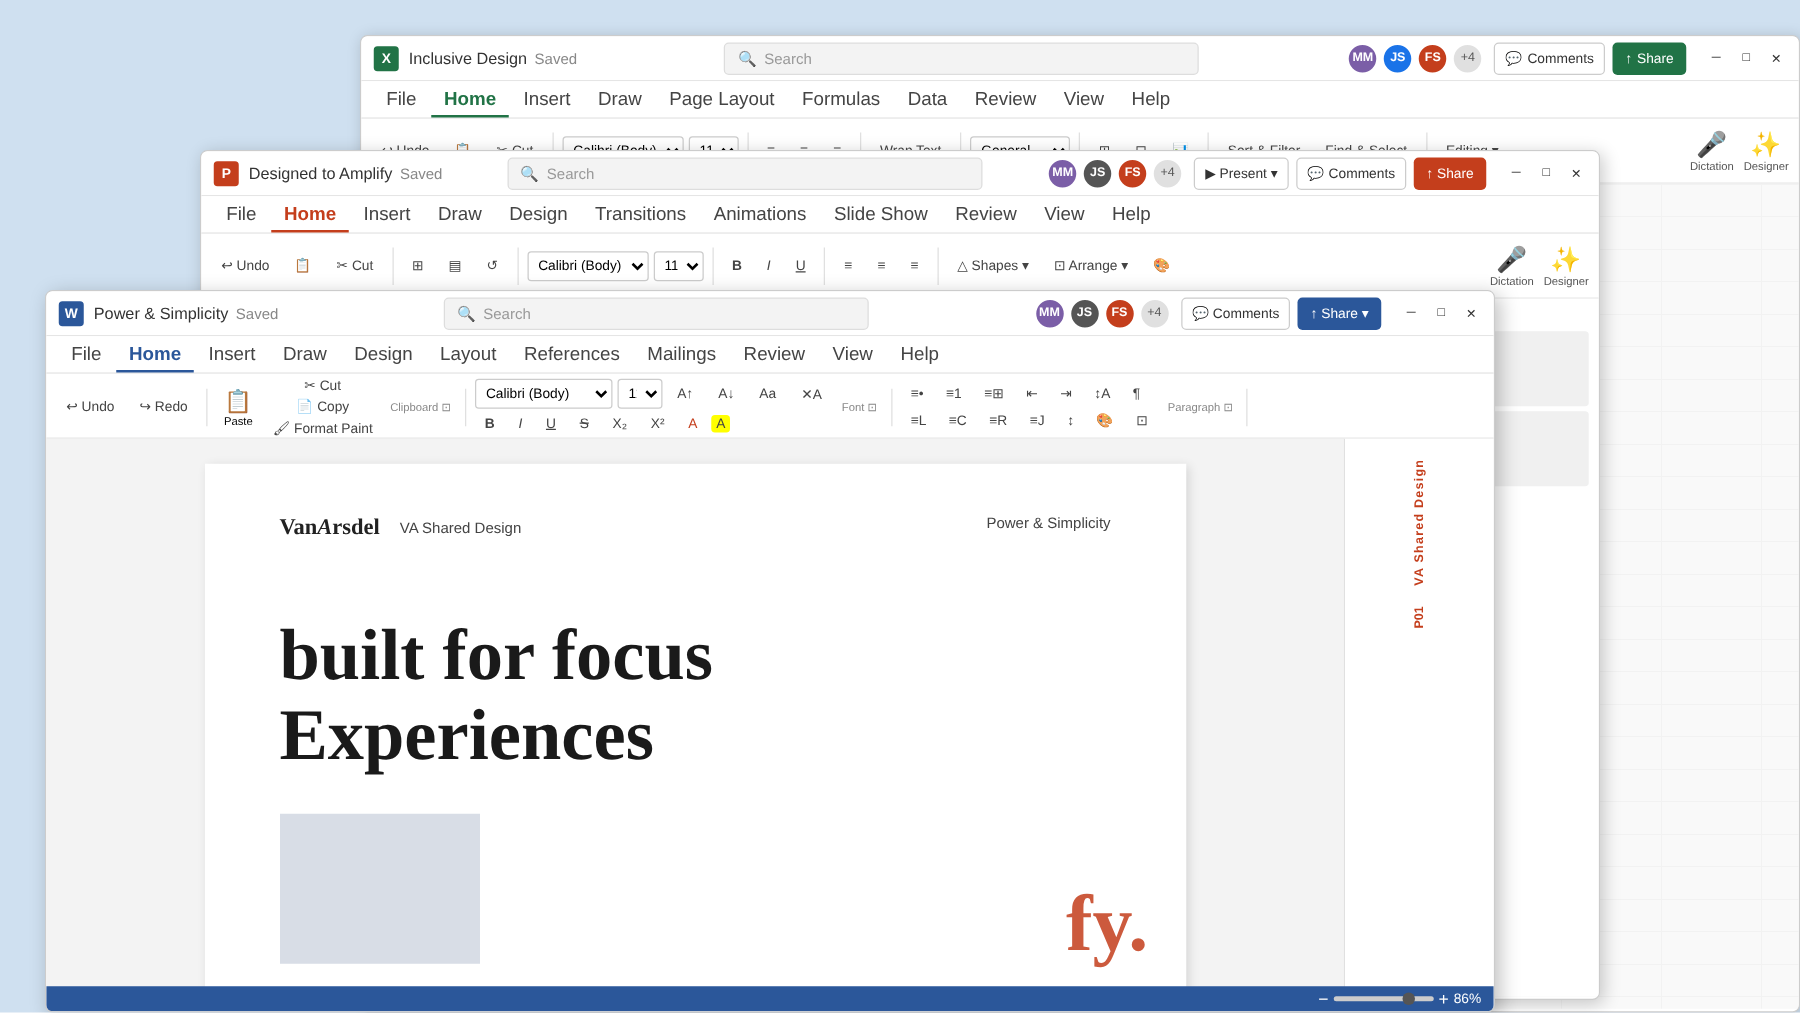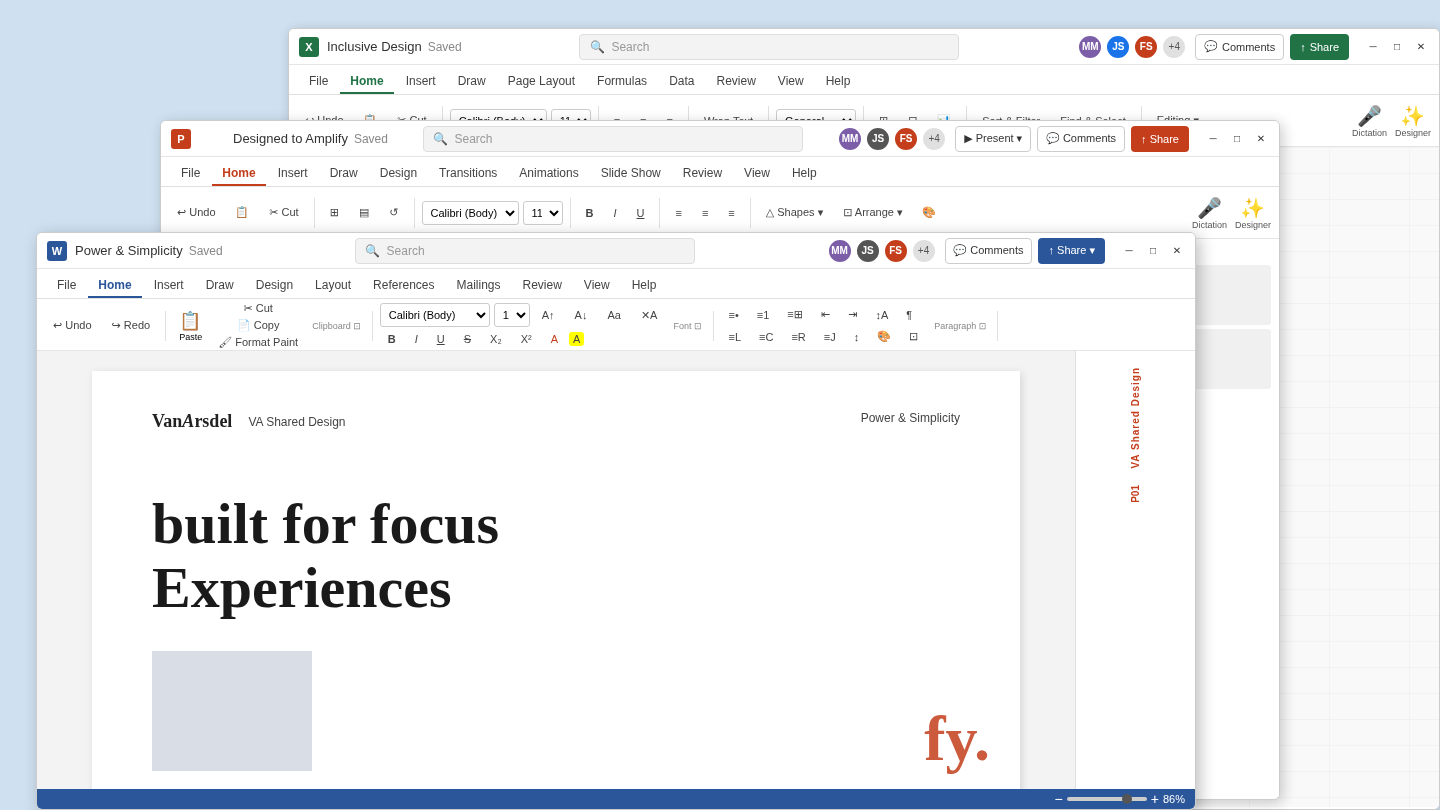--- a/index.html
+++ b/index.html
@@ -124,21 +124,21 @@
       height: 30px;
       background: #fff;
       display: flex;
       align-items: flex-end;
       padding: 0 10px;
       border-bottom: 1px solid #e0e0e0;
       gap: 2px;
     }
     .ribbon-tab {
       padding: 4px 10px;
-      font-size: 12px;
+      font-size: 15px;
       color: #444;
       cursor: pointer;
       border-bottom: 2px solid transparent;
     }
     .ribbon-tab.active {
       color: #217346;
       border-bottom: 2px solid #217346;
       font-weight: 600;
     }
 
@@ -341,21 +341,21 @@
       flex: 1;
       background: #f3f3f3;
       display: flex;
       align-items: flex-start;
       justify-content: center;
       padding: 20px;
       overflow: hidden;
     }
     .word-page {
       background: #fff;
-      width: 928px;
+      width: 785px;
       min-height: 440px;
       box-shadow: 2px 2px 8px rgba(0,0,0,0.12);
       padding: 40px 60px;
       position: relative;
     }
     .word-page-header {
       display: flex;
       justify-content: space-between;
       margin-bottom: 60px;
       color: #444;
@@ -602,21 +602,21 @@
       <div style="position:absolute;inset:0;background-image:repeating-linear-gradient(#e8e8e8 0px, #e8e8e8 1px, transparent 1px, transparent 26px), repeating-linear-gradient(90deg, #e8e8e8 0px, #e8e8e8 1px, transparent 1px, transparent 80px);opacity:0.4;"></div>
     </div>
   </div>
 </div>
 
 <div class="ppt-window">
   <div class="ppt-titlebar">
     <div class="ppt-app-icon">
       <span>P</span>
     </div>
-    <span style="font-size:13px;color:#333;margin-left:34px;">Designed to Amplify</span>
+    <span style="font-size:13px;color:#333;">Designed to Amplify</span>
     <span style="font-size:12px;color:#888;margin-left:6px;">Saved</span>
     <div class="ppt-search-bar">
       <span>🔍</span>
       <span style="color:#999;font-size:12px;">Search</span>
     </div>
     <div class="av-row">
       <div class="avatar-circle" style="background:#7b5ea7;">MM</div>
       <div class="avatar-circle" style="background:#555;">JS</div>
       <div class="avatar-circle" style="background:#c43e1c;">FS</div>
       <div class="avatar-plus">+4</div>

